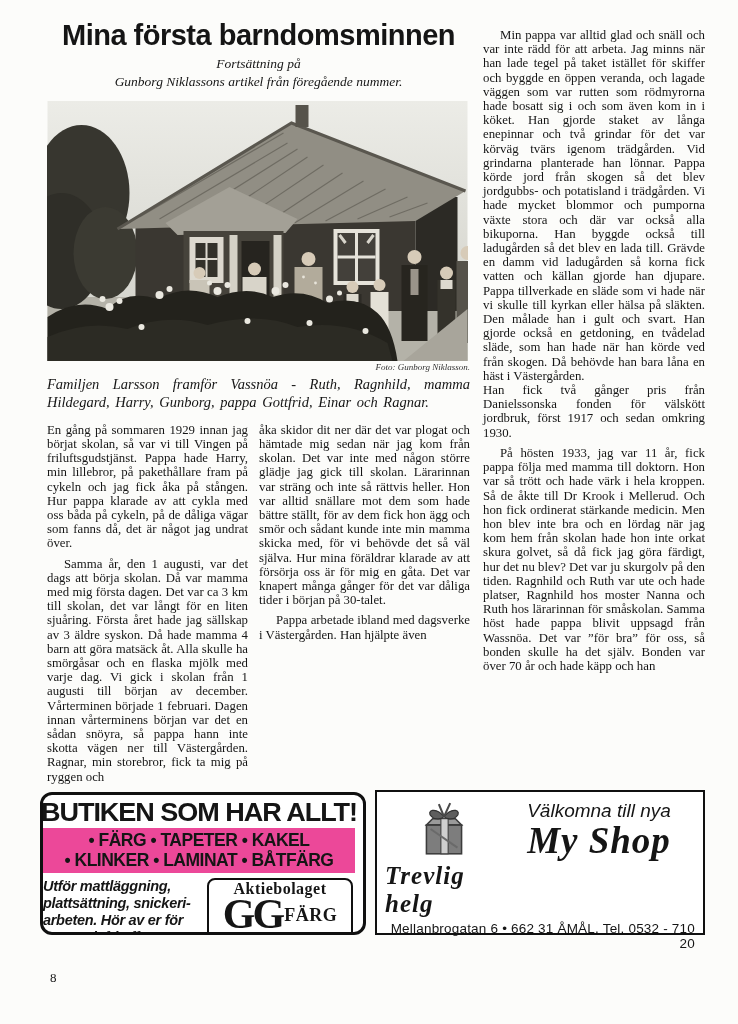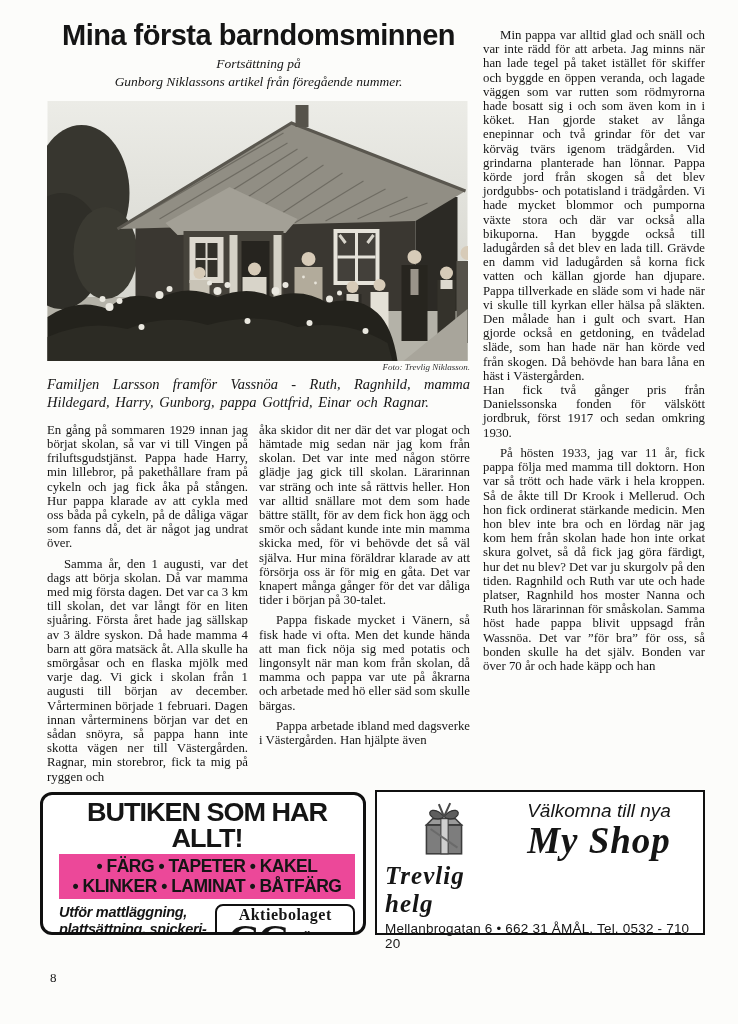--- a/index.html
+++ b/index.html
@@ -42,21 +42,21 @@
   .para { margin:0; }
   .para.ind { text-indent:17px; margin-top:6px; }
 
   
   .ads-row { display:flex; gap:9px; margin:8px 0 0 -7px; align-items:stretch; }
 
   
   .ad-butiken {
     width:326px; flex:0 0 326px; height:143px;
     border:3px solid #101010; border-radius:12px;
-    background:#fff; padding:4px 8px 5px 16px;
+    background:#fff; padding:4px 8px 5px 0;
     font-family:"Liberation Sans", sans-serif;
     overflow:hidden;
   }
   .ad-butiken .head {
     font-weight:700; font-size:26px; letter-spacing:-1px;
     text-align:center; line-height:1.0; transform:scaleX(1.04); transform-origin:center;
   }
   .ad-butiken .band {
     background:#ec4899; margin-top:3px; padding:2px 0 3px 0;
     font-weight:700; font-size:17.5px; text-align:center; line-height:1.15; letter-spacing:-0.5px;
@@ -85,21 +85,21 @@
     display:flex; flex-direction:column;
   }
   .ms-main { display:flex; flex:1; }
   .ms-left { width:118px; display:flex; flex-direction:column; align-items:center; justify-content:flex-start; }
   .ms-left svg { width:64px; height:62px; }
   .ms-greeting { font-family:"Liberation Serif", serif; font-style:italic; font-weight:700; font-size:25px; letter-spacing:1px; margin-top:2px; }
   .ms-right { flex:1; text-align:center; display:flex; flex-direction:column; justify-content:flex-start; }
   .ms-line1 { font-style:italic; font-size:19px; margin-top:2px; }
   .ms-brand { font-family:"Liberation Serif", serif; font-style:italic; font-weight:700; font-size:37px; line-height:1.0; letter-spacing:1px; }
   .ms-line2 { font-style:italic; font-size:19px; margin-top:2px; }
-  .ms-addr { text-align:left; font-size:13.5px; margin-top:3px; letter-spacing:0.2px; }
+  .ms-addr { text-align:right; font-size:13.5px; margin-top:3px; letter-spacing:0.2px; }
 
   .page-num { position:absolute; left:50px; bottom:38px; font-size:13px; }
 </style>
 </head>
 <body>
 
 <div class="page">
   <div class="top-flex">
 
     <div class="left-zone">
@@ -194,31 +194,30 @@
               <circle cx="238" cy="184" r="3"></circle>
             <circle cx="282" cy="198" r="3.5"></circle>
               <circle cx="292" cy="192" r="2.5"></circle>
             <circle cx="94" cy="226" r="3"></circle>
               <circle cx="200" cy="220" r="3"></circle>
               <circle cx="262" cy="222" r="3"></circle>
               <circle cx="318" cy="230" r="3"></circle>
           </g>
         </svg>
       </div>
-      <div class="photo-credit">Foto: Trevlig Niklasson.</div>
+      <div class="photo-credit">Foto: Gunborg Niklasson.</div>
       <div class="caption">Familjen Larsson framför Vassnöa - Ruth, Ragnhild, mamma Hildegard, Harry, Gunborg, pappa Gottfrid, Einar och Ragnar.</div>
 
       <div class="cols">
         <div class="col col-1">
             <p class="para">En gång på sommaren 1929 innan jag börjat skolan, så var vi till Vingen på friluftsgudstjänst. Pappa hade Harry, min lillebror, på pakethållare fram på cykeln och jag fick åka på stången. Hur pappa klarade av att cykla med oss båda på cykeln, på de dåliga vägar som fanns då, det är något jag undrat över.</p>
             <p class="para ind">Samma år, den 1 augusti, var det dags att börja skolan. Då var mamma med mig första dagen. Det var ca 3 km till skolan, det var långt för en liten sjuåring. Första året hade jag sällskap av 3 äldre syskon. Då hade mamma 4 barn att göra matsäck åt. Alla skulle ha smörgåsar och en flaska mjölk med varje dag. Vi gick i skolan från 1 augusti till början av december. Vårterminen började 1 februari. Dagen innan vårterminens början var det en sådan snöyra, så pappa hann inte skotta vägen ner till Västergården. Ragnar, min storebror, fick ta mig på ryggen och</p>
           </div>
         <div class="col col-2">
             <p class="para">åka skidor dit ner där det var plogat och hämtade mig sedan när jag kom från skolan. Det var inte med någon större glädje jag gick till skolan. Lärarinnan var sträng och inte så rättvis heller. Hon var alltid snällare mot dem som hade bättre ställt, för av dem fick hon ägg och smör och sådant kunde inte min mamma skicka med, för vi behövde det så väl själva. Hur mina föräldrar klarade av att försörja oss är för mig en gåta. Det var knapert många gånger för det var dåliga tider i början på 30-talet.</p>
-            <p class="para ind">Pappa fiskade mycket i Vänern, så fisk hade vi ofta. Men det kunde hända att man fick nöja sig med potatis och lingonsylt när man kom från skolan, då mamma och pappa var ute på åkrarna och arbetade med hö eller säd som skulle bärgas.</p>
             <p class="para ind">Pappa arbetade ibland med dagsverke i Västergården. Han hjälpte även</p>
           </div>
       </div>
     </div>
 
     <div class="right-col">
         <p class="para ind">Min pappa var alltid glad och snäll och var inte rädd för att arbeta. Jag minns när han lade tegel på taket istället för skiffer och byggde en öppen veranda, och lagade väggen som var rutten som rödmyrorna hade bosatt sig i och som även kom in i köket. Han gjorde staket av långa enepinnar och två grindar för det var körväg tvärs igenom trädgården. Vid grindarna planterade han lönnar. Pappa körde jord från skogen så det blev jordgubbs- och potatisland i trädgården. Vi hade mycket blommor och pumporna växte stora och där var också alla bikuporna. Han byggde också till ladugården så det blev en lada till. Grävde en damm vid ladugården så korna fick vatten och källan gjorde han djupare. Pappa tillverkade en släde som vi hade när vi skulle till kyrkan eller hälsa på släkten. Den målade han i gult och svart. Han gjorde också en getdoning, en tvådelad släde, som han hade när han körde ved från skogen. Då behövde han bara låna en häst i Västergården.</p>
         <p class="para">Han fick två gånger pris från Danielssonska fonden för välskött jordbruk, först 1917 och sedan omkring 1930.</p>
         <p class="para ind">På hösten 1933, jag var 11 år, fick pappa följa med mamma till doktorn. Hon var så trött och hade värk i hela kroppen. Så de åkte till Dr Krook i Mellerud. Och hon fick ordinerat stärkande medicin. Men hon blev inte bra och en lördag när jag kom hem från skolan hade hon inte orkat skura golvet, så då fick jag göra färdigt, hur det nu blev? Det var ju skurgolv på den tiden. Ragnhild och Ruth var ute och hade platser, Ragnhild hos moster Nanna och Ruth hos lärarinnan för småskolan. Samma höst hade pappa blivit uppsagd från Wassnöa. Det var ”för bra” för oss, så bonden skulle ha det själv. Bonden var över 70 år och hade käpp och han</p>
       </div>

